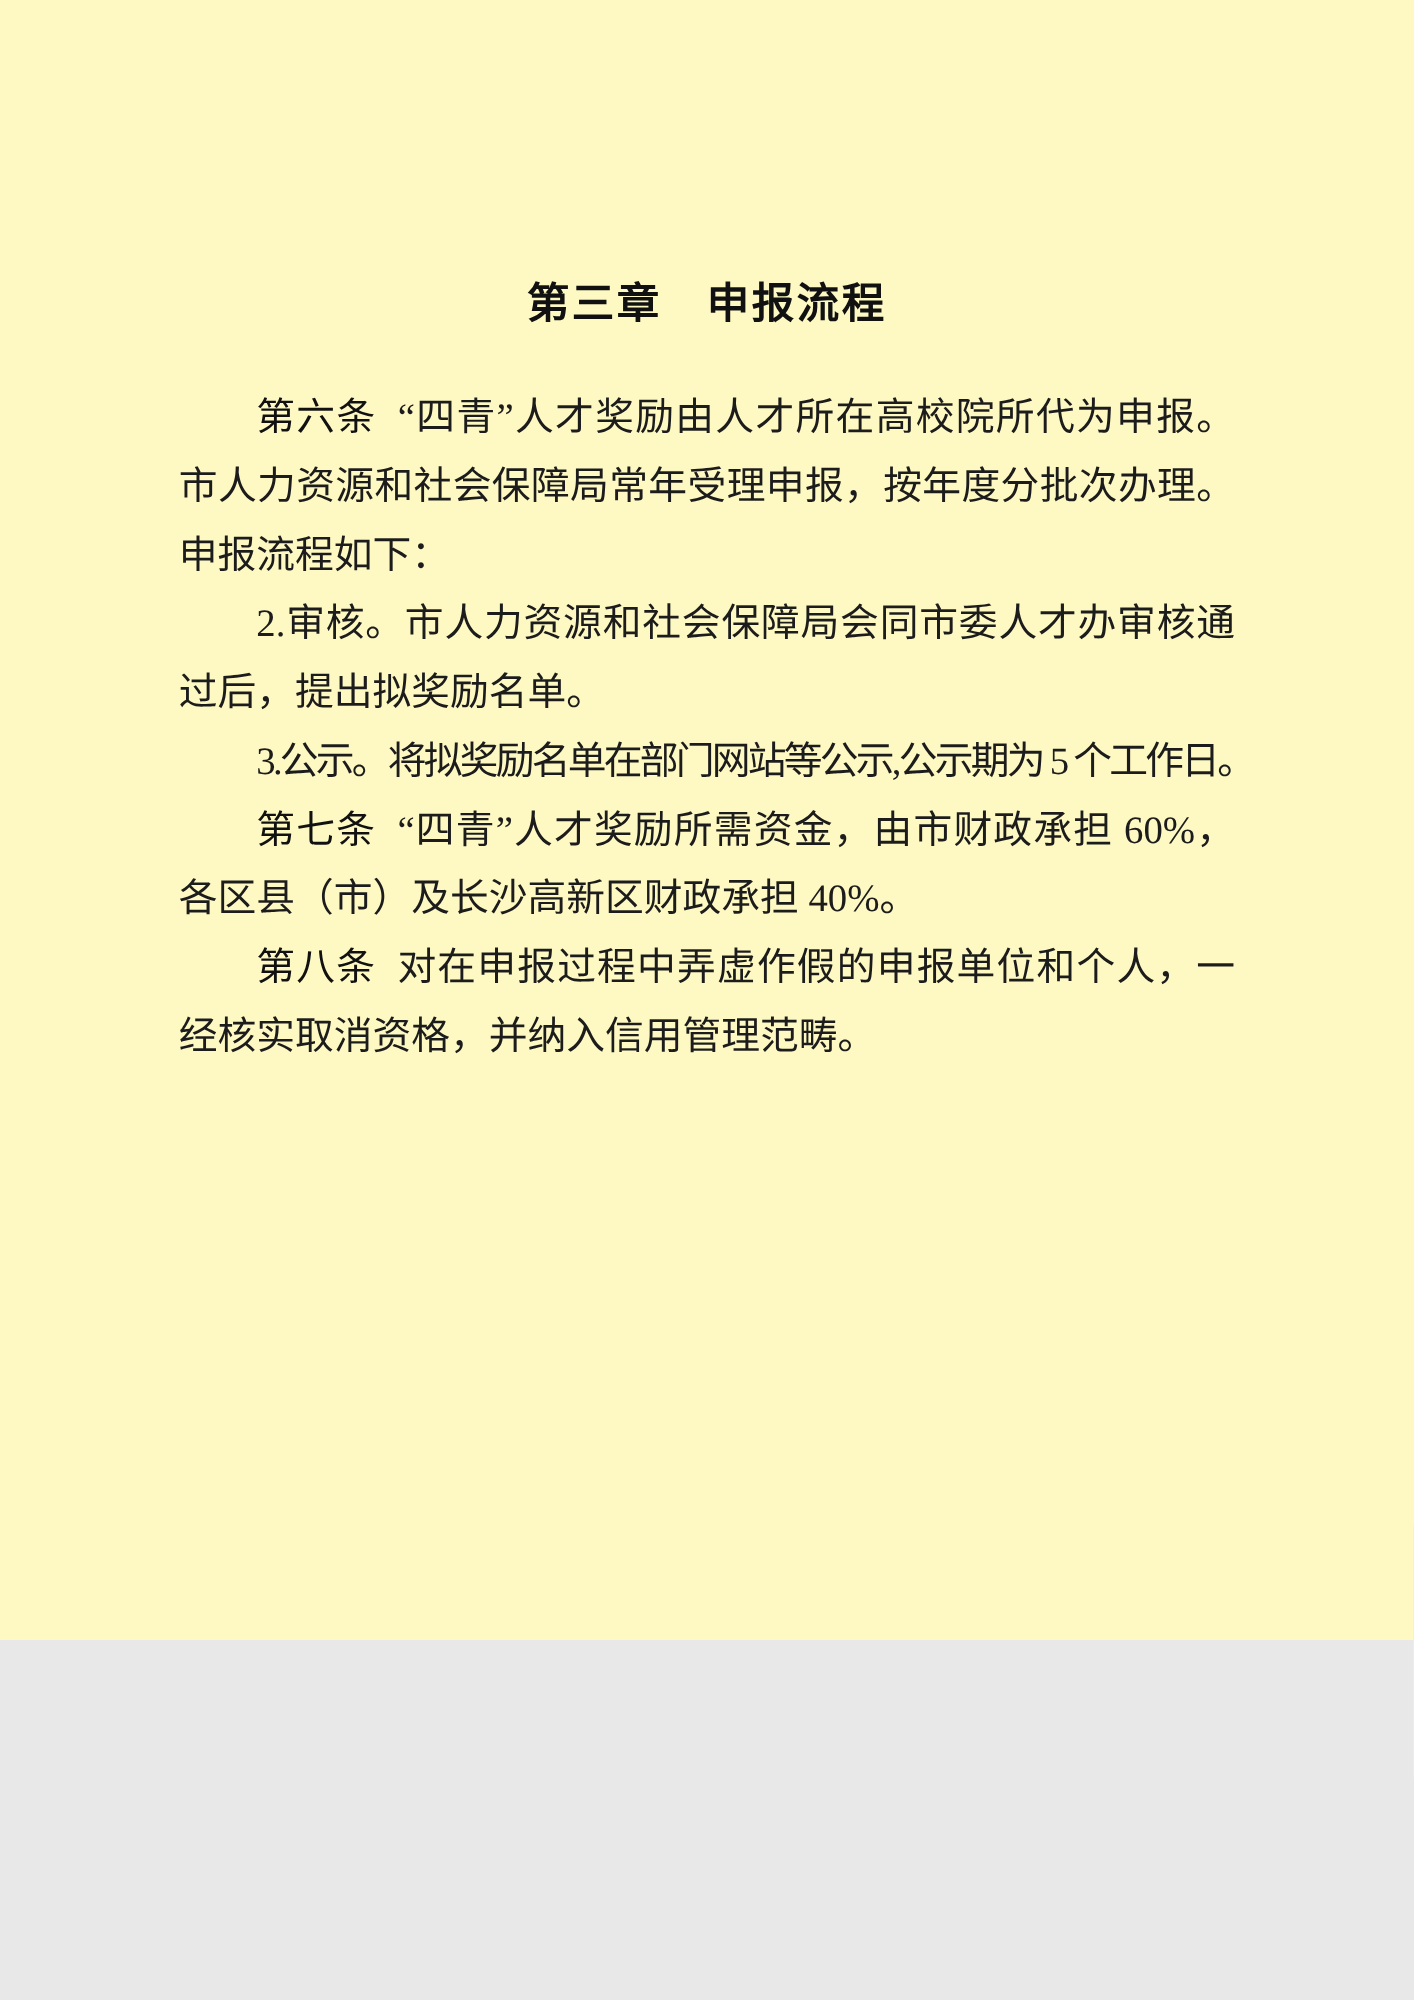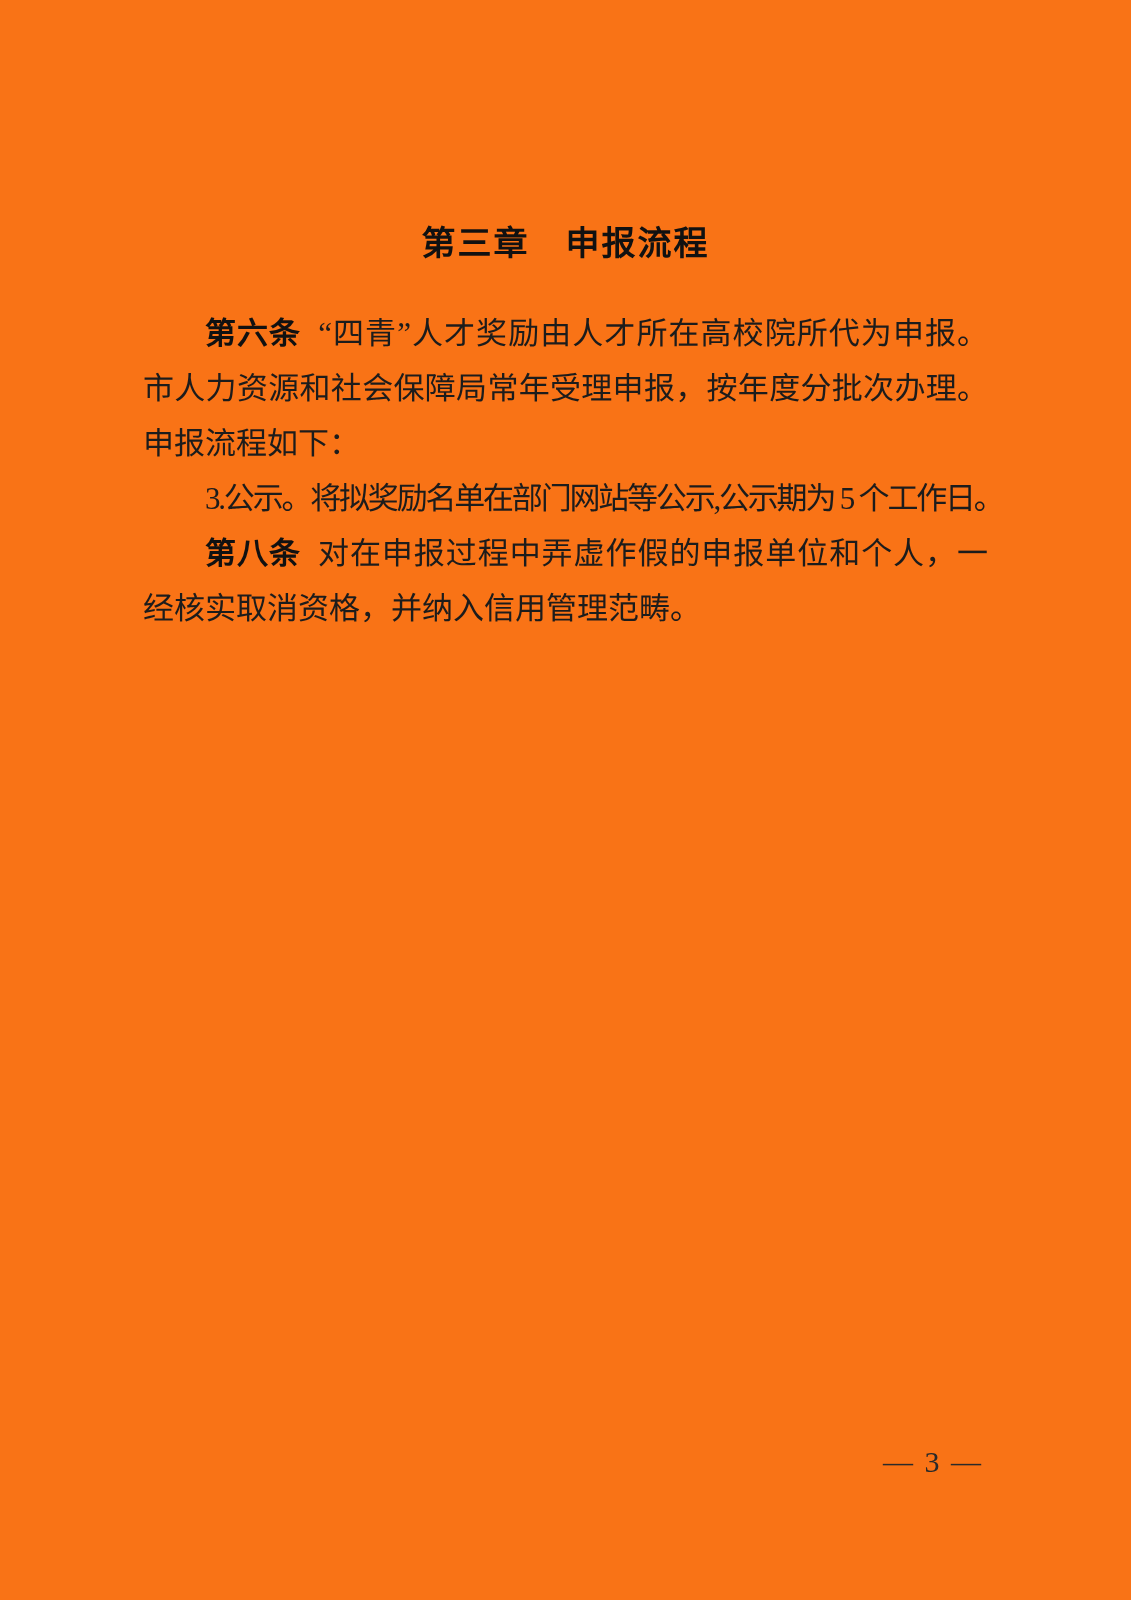--- a/index.html
+++ b/index.html
@@ -3,23 +3,23 @@
 <meta charset="utf-8">
 <style>
   html, body {
     margin: 0;
     padding: 0;
     background: #e8e8e8;
   }
   .page {
     position: relative;
     width: 1131px;
-    height: 1600px;
+    height: 1312px;
     margin: 0 auto;
-    background: #f97316;
+    background: #fef9c3;
     overflow: hidden;
     font-family: "Liberation Serif", "DejaVu Serif", serif;
     color: #1a1a1a;
   }
   .content {
     position: absolute;
     left: 143px;
     top: 213px;
     width: 845px;
   }
@@ -39,21 +39,21 @@
   .para {
     font-size: 31px;
     line-height: 55px;
     text-align: justify;
     text-indent: 2em;
     margin: 0;
     color: #1c1c1c;
   }
   .para .article-label {
     font-family: "Liberation Sans", "DejaVu Sans", sans-serif;
-    font-weight: bold;
+    font-weight: normal;
     color: #111111;
     margin-right: 0.55em;
   }
   .para.tight {
     letter-spacing: -2.2px;
     white-space: nowrap;
     text-align: center;
   }
   .page-number {
     position: absolute;
@@ -69,25 +69,27 @@
 <body>
 
 <div class="page">
   <div class="content">
 
     <h1 class="chapter-heading">第三章　申报流程</h1>
 
     <p class="para"><span class="article-label">第六条</span><span>“四青”人才奖励由人才所在高校院所代为申报。市人力资源和社会保障局常年受理申报，按年度分批次办理。申报流程如下：</span></p>
 
 
+    <p class="para">2.审核。市人力资源和社会保障局会同市委人才办审核通过后，提出拟奖励名单。</p>
 
     <p class="para tight">3.公示。将拟奖励名单在部门网站等公示,公示期为 5 个工作日。</p>
 
 
 
+    <p class="para"><span class="article-label">第七条</span><span>“四青”人才奖励所需资金，由市财政承担 60%，各区县（市）及长沙高新区财政承担 40%。</span></p>
 
     <p class="para"><span class="article-label">第八条</span><span>对在申报过程中弄虚作假的申报单位和个人，一经核实取消资格，并纳入信用管理范畴。</span></p>
 
 
   </div>
 
   <div class="page-number">— 3 —</div>
 </div>
 
 </body></html>

